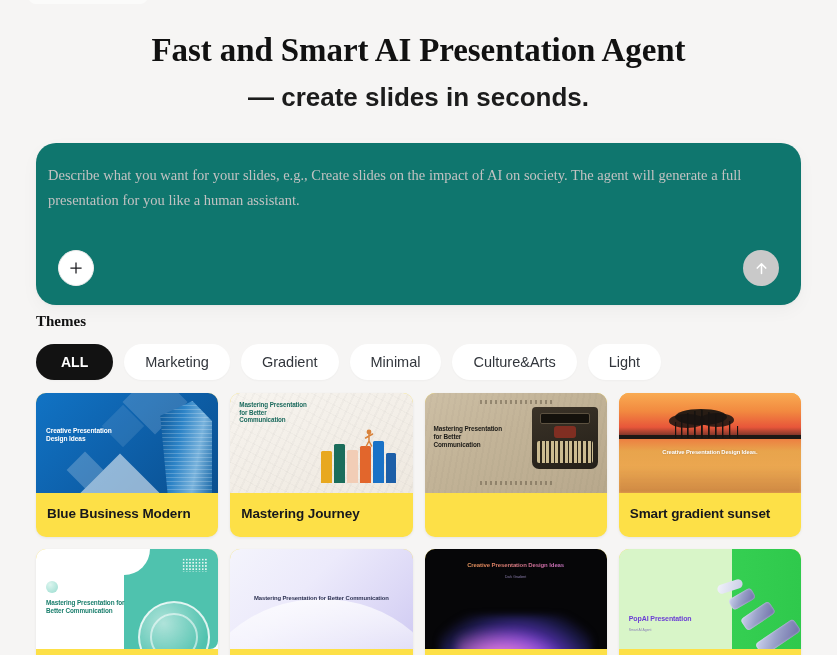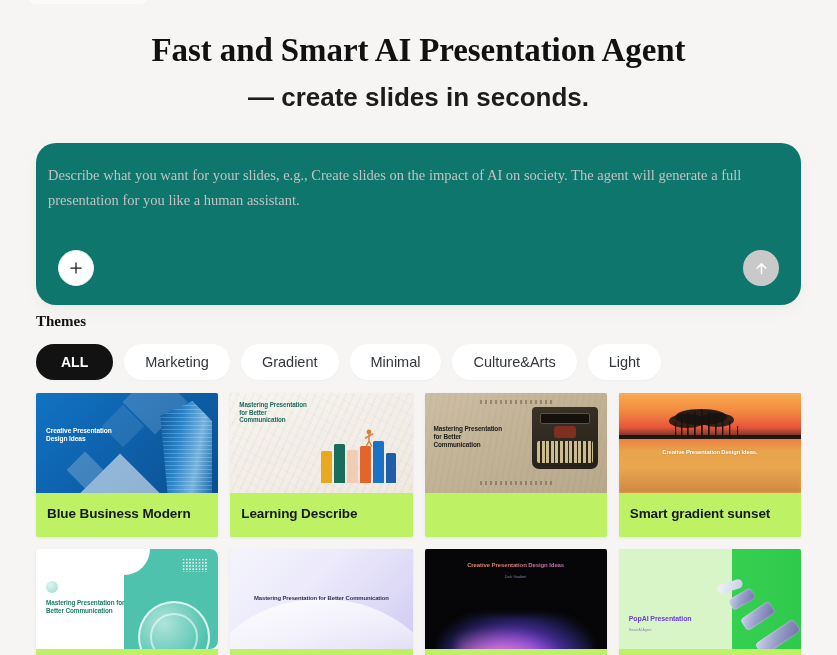--- a/index.html
+++ b/index.html
@@ -122,22 +122,22 @@
   .chip.active { background: #121212; color: #ffffff; font-weight: bold; font-size: 14px; padding: 0 25px; }
 
   
   .grid {
     margin-top: 13px;
     display: grid;
     grid-template-columns: repeat(4, 1fr);
     gap: 12px;
   }
   .tcard {
-    background: #bef264;
-    border-radius: 2px;
+    background: #fde047;
+    border-radius: 10px;
     overflow: hidden;
     box-shadow: 0 1px 3px rgba(0,0,0,0.07);
     cursor: pointer;
   }
   .thumb {
     height: 100px;
     position: relative;
     overflow: hidden;
   }
   .tcard-label {
@@ -413,21 +413,21 @@
             <span class="bk b3"></span>
           <span class="bk b4"></span>
             <span class="bk b5"></span>
             <span class="bk b6"></span>
           <svg class="person" viewBox="0 0 12 18">
             <circle cx="6" cy="3" r="2.4" fill="#d9823a"></circle>
             <path d="M6 5.4 L6 12 M6 7 L2.6 9 M6 7 L9.6 5 M6 12 L3.4 17 M6 12 L8.6 17" stroke="#d9823a" stroke-width="1.5" fill="none" stroke-linecap="round"></path>
           </svg>
         </div>
       </div>
-      <div class="tcard-label">Learning Describe</div>
+      <div class="tcard-label">Mastering Journey</div>
     </div>
 
     <div class="tcard">
       <div class="thumb c3">
         <span class="orn orn-t"></span>
           <span class="orn orn-b"></span>
         <div class="tw">
           <span class="tw-screen"></span>
           <span class="tw-knob"></span>
           <span class="tw-keys"></span>

